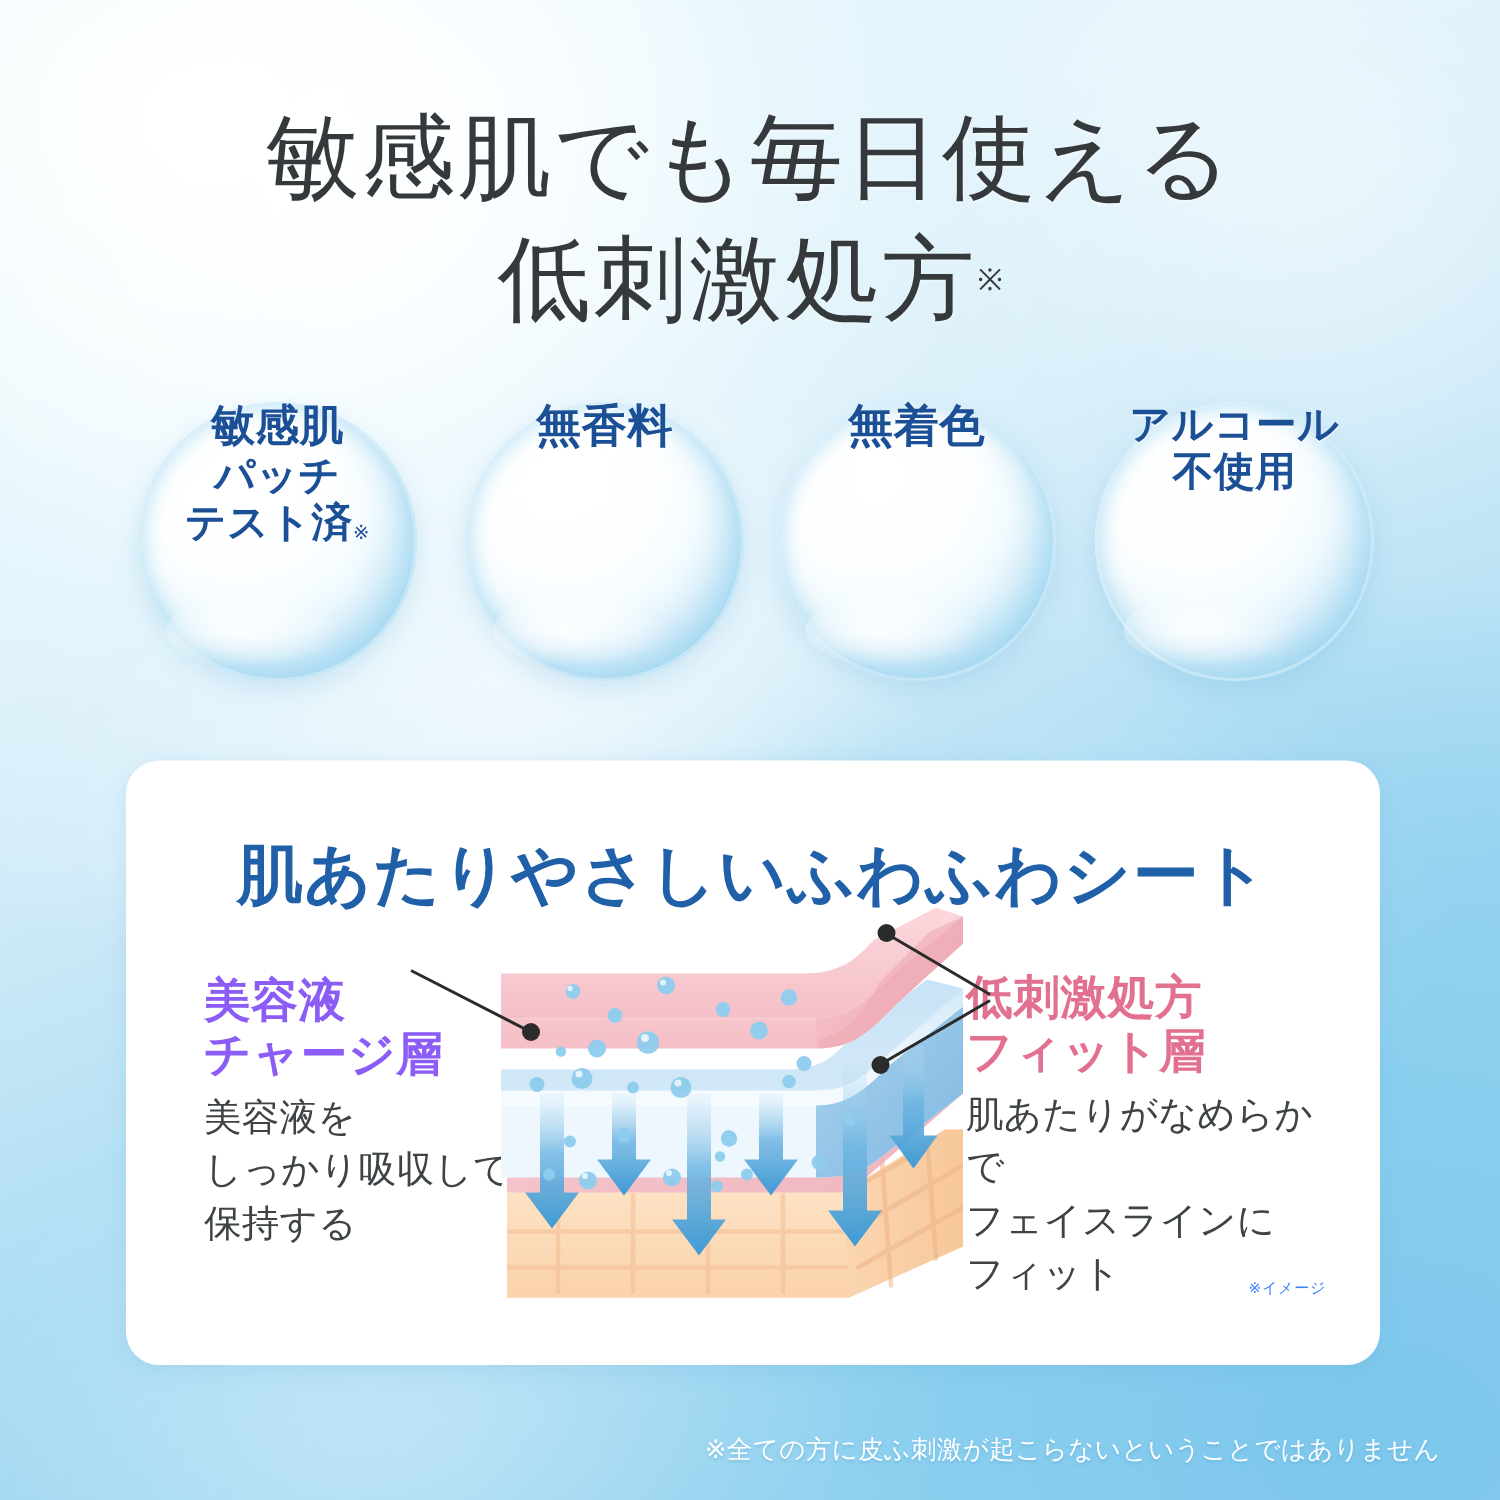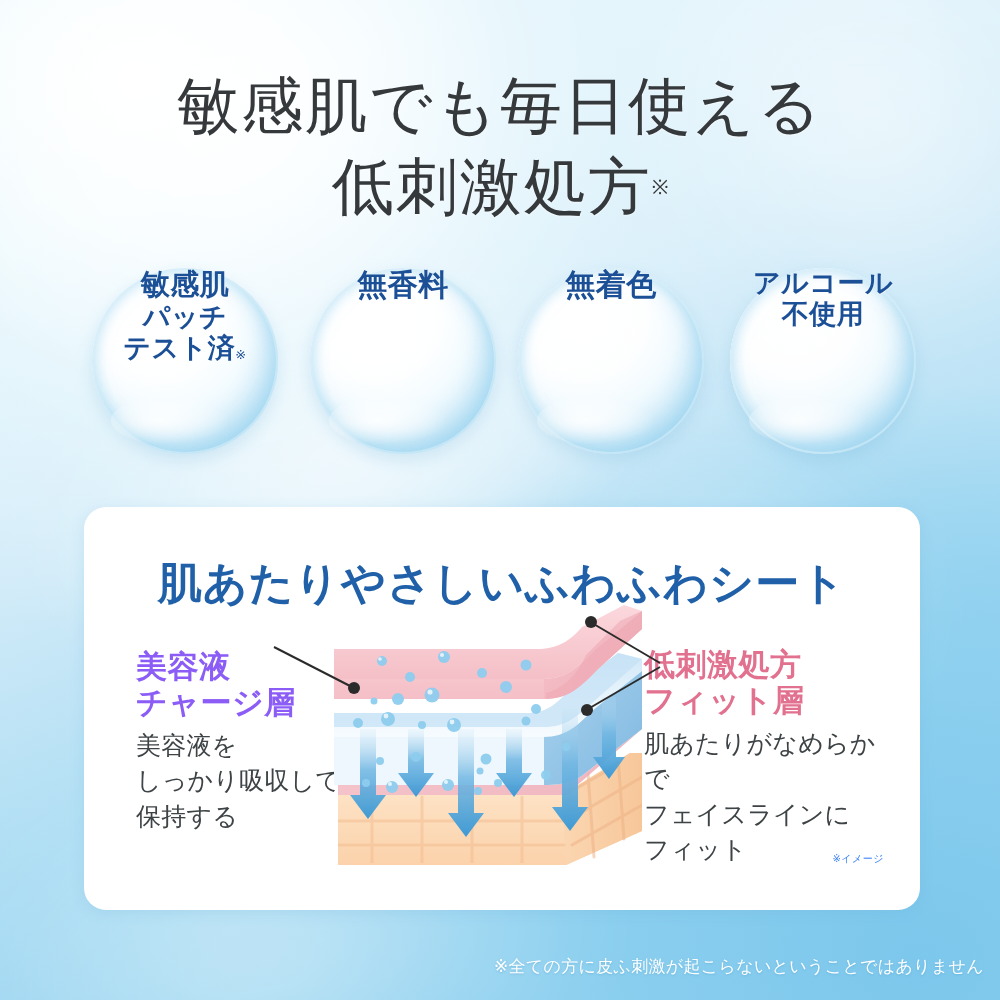--- a/index.html
+++ b/index.html
@@ -129,21 +129,21 @@
   #label-left .hd{ color:#8b5cf6; }
   #label-right{ left:560px; top:140px; width:250px; }
   #label-right .hd{ color:#e2708f; }
 
   
   #diagram{ position:absolute; left:246px; top:118px; width:320px; height:250px; }
   #diagram svg{ display:block; width:100%; height:100%; overflow:visible; }
 
   
   #bottom-note{
-    position:absolute; right:16px; bottom:22px;
+    position:absolute; right:40px; bottom:22px;
     color:#ffffff; font-size:17px; letter-spacing:.3px;
     text-shadow:0 1px 2px rgba(70,150,195,.35);
   }
 </style>
 </head>
 <body>
 
 <div id="bg">
   <div class="bg-base"></div>
   <div class="bg-streak s1"></div>

